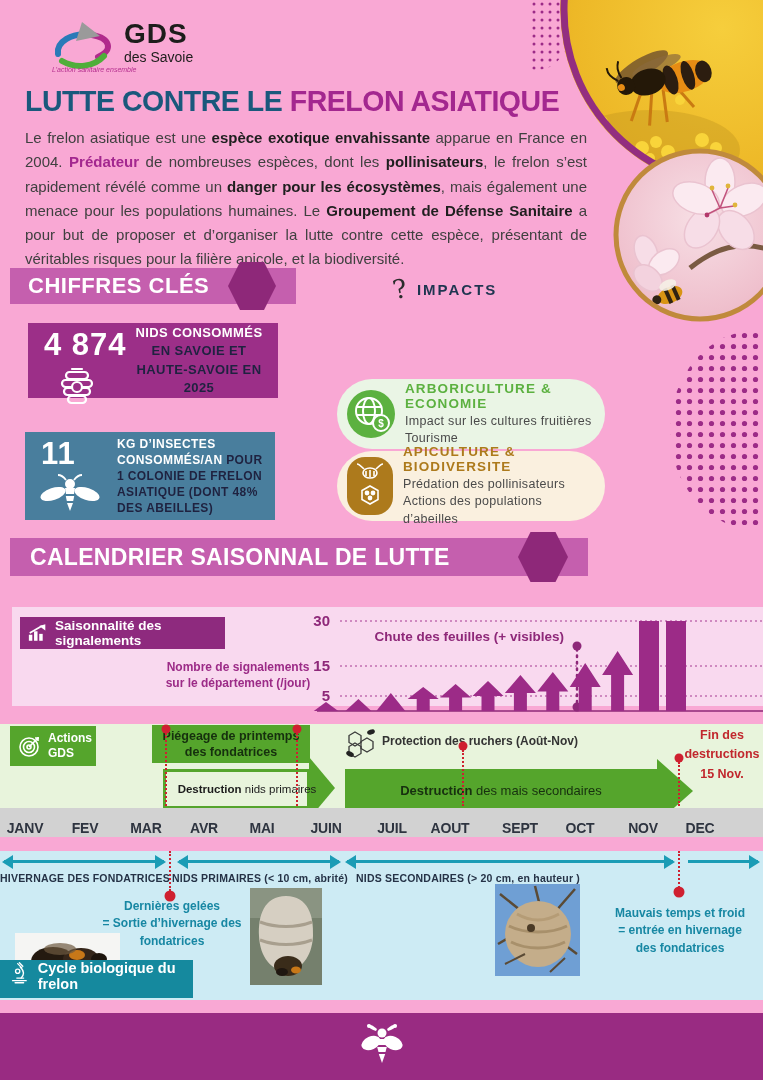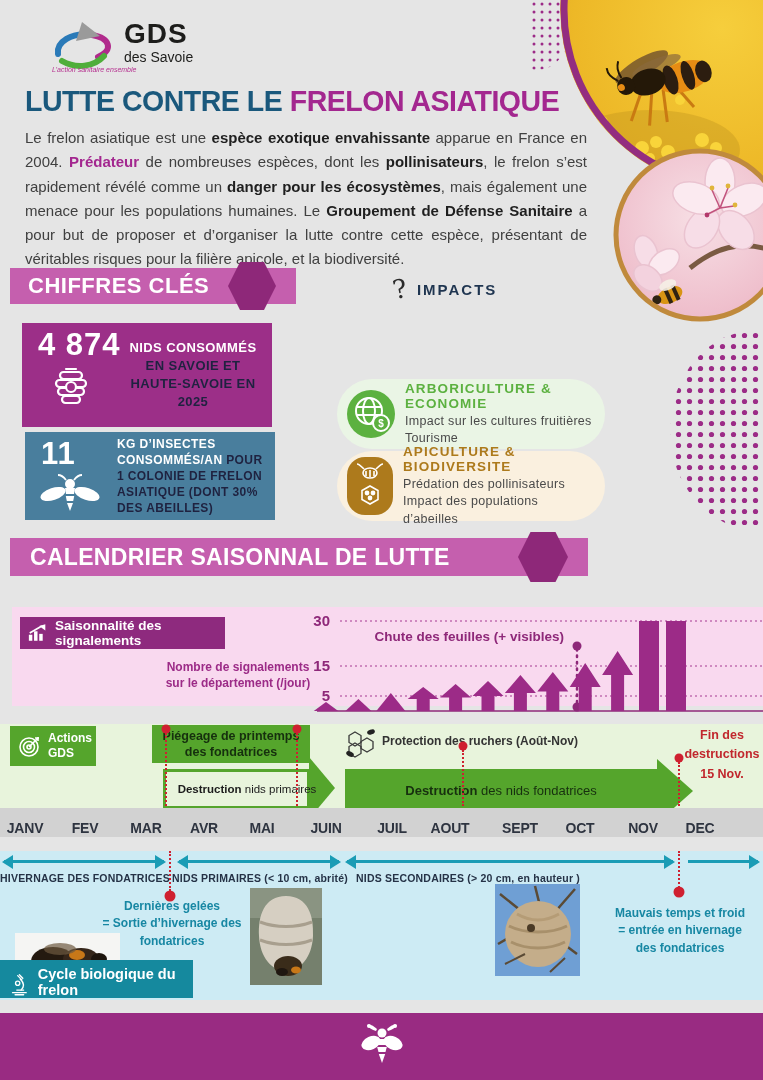--- a/index.html
+++ b/index.html
@@ -1,16 +1,16 @@
 <!DOCTYPE html>
 <html><head>
 <meta charset="utf-8">
 <style>
   html,body{margin:0;padding:0;background:#ffffff;}
-  .page{position:relative;width:763px;height:1080px;background:#e5e5e5;overflow:hidden;
+  .page{position:relative;width:763px;height:1080px;background:#f9a8d4;overflow:hidden;
         font-family:"Liberation Sans",sans-serif;color:#3b3b3b;}
   .abs{position:absolute;}
 
   
   .logo{left:52px;top:18px;width:220px;height:62px;}
   .logo-swoosh{position:absolute;left:0;top:2px;}
   .logo-text{position:absolute;left:72px;top:2px;line-height:1;}
   .logo-gds{font-size:28px;font-weight:800;color:#1d1d1b;letter-spacing:1px;}
   .logo-sub{font-size:14px;color:#1d1d1b;margin-top:2px;}
   .logo-tag{position:absolute;left:0;top:48px;font-size:7px;font-style:italic;color:#b5308f;white-space:nowrap;}
@@ -31,21 +31,21 @@
 
   
   .bar{background:#c55fae;color:#fff;font-weight:bold;display:flex;align-items:center;}
   .hex{position:absolute;background:#8e2879;clip-path:polygon(25% 0,75% 0,100% 50%,75% 100%,25% 100%,0 50%);}
   .chiffres-bar{left:10px;top:268px;width:268px;height:36px;font-size:22px;padding-left:18px;letter-spacing:.5px;}
   .chiffres-hex{left:228px;top:262px;width:48px;height:48px;}
   .cal-bar{left:10px;top:538px;width:558px;height:38px;font-size:23px;padding-left:20px;letter-spacing:.3px;}
   .cal-hex{left:518px;top:532px;width:50px;height:50px;}
 
   
-  .stat1{left:22px;top:323px;width:250px;height:104px;background:#9c2f88;}
+  .stat1{left:28px;top:323px;width:250px;height:75px;background:#9c2f88;}
   .stat2{left:25px;top:432px;width:250px;height:88px;background:#497e9d;}
   .stat-num{position:absolute;left:16px;top:4px;font-size:31px;font-weight:800;color:#fff;letter-spacing:1px;}
   .stat-icon{position:absolute;left:26px;top:42px;}
   .stat2 .stat-icon{left:14px;top:40px;}
   .stat-text{position:absolute;right:10px;top:0;height:100%;display:flex;flex-direction:column;justify-content:center;
              font-weight:bold;letter-spacing:.4px;line-height:1.4;}
   .stat1 .stat-text{left:102px;font-size:13px;text-align:center;}
   .stat2 .stat-text{left:92px;font-size:12px;text-align:left;line-height:1.35;}
   .st-white{color:#fff;}
   .st-dark{color:#1f2240;}
@@ -107,21 +107,21 @@
   .tarrow{position:absolute;top:9px;height:3px;background:#1a9cb5;}
   .ah{position:absolute;top:-5.5px;width:0;height:0;border-top:7px solid transparent;border-bottom:7px solid transparent;}
   .ah-l{left:-2px;border-right:11px solid #1a9cb5;}
   .ah-r{right:-2px;border-left:11px solid #1a9cb5;}
   .phase-label{position:absolute;top:21px;transform:translateX(-50%);font-size:10.5px;font-weight:800;
                color:#253246;white-space:nowrap;letter-spacing:.2px;}
   .note{position:absolute;font-size:12px;font-weight:bold;color:#1787a3;text-align:center;line-height:1.45;}
   .note1{left:92px;top:47px;width:160px;}
   .note2{left:600px;top:54px;width:160px;}
   .cycle-box{position:absolute;left:0;top:109px;width:193px;height:38px;background:#15899e;color:#fff;
-             display:flex;align-items:flex-end;gap:9px;padding-left:10px;box-sizing:border-box;
+             display:flex;align-items:flex-start;gap:9px;padding-left:10px;box-sizing:border-box;
              font-size:14.5px;font-weight:bold;}
   .photo{position:absolute;overflow:hidden;}
 
   
   .rdash{position:absolute;width:0;border-left:2px dotted #cf2030;}
   .rdot{position:absolute;width:9px;height:9px;border-radius:50%;background:#cf2030;transform:translate(-50%,-50%);}
 
   
   .footer{left:0;top:1013px;width:763px;height:67px;background:#992b82;display:flex;align-items:center;justify-content:center;}
 </style>
@@ -285,21 +285,21 @@
         <ellipse cx="14" cy="22" rx="13" ry="6" transform="rotate(-18 14 22)"></ellipse>
         <ellipse cx="48" cy="22" rx="13" ry="6" transform="rotate(18 48 22)"></ellipse>
         <circle cx="31" cy="12" r="5"></circle>
         <path d="M26,16 h10 l-1,6 h-8 z"></path>
           <path d="M26.8,24 h8.4 l-1,5 h-6.4 z"></path>
           <path d="M28,31 h6 l-3,8 z"></path>
         <path d="M27,8 C24,4 22,3 19,3 M35,8 C38,4 40,3 43,3" stroke="#fff" stroke-width="1.8" fill="none"></path>
       </g>
     </svg>
     <div class="stat-text">
-      <div><span class="st-white">KG D’INSECTES CONSOMMÉS/AN </span><span class="st-dark"> POUR 1 COLONIE DE FRELON ASIATIQUE (DONT 30% DES ABEILLES)</span></div>
+      <div><span class="st-white">KG D’INSECTES CONSOMMÉS/AN </span><span class="st-dark"> POUR 1 COLONIE DE FRELON ASIATIQUE (DONT 48% DES ABEILLES)</span></div>
     </div>
   </div>
 
   <div class="abs impacts-head">
     <span class="qmark">?</span>
     <span class="impacts-title">IMPACTS</span>
   </div>
 
 
   <div class="abs pill pill2">
@@ -331,21 +331,21 @@
           <path d="M20,26 l8,4.5 v9 l-8,4.5 l-8,-4.5 v-9 z"></path>
           <circle cx="17" cy="33" r="1.6" fill="#fff"></circle>
             <circle cx="23" cy="33" r="1.6" fill="#fff"></circle>
             <circle cx="20" cy="38" r="1.6" fill="#fff"></circle>
         </g>
       </svg>
     </div>
     <div class="pill-body">
       <div class="pill-title pt3">APICULTURE &amp; BIODIVERSITE</div>
       <div class="pill-line">Prédation des pollinisateurs</div>
-      <div class="pill-line">Impact des populations d’abeilles</div>
+      <div class="pill-line">Actions des populations d’abeilles</div>
     </div>
   </div>
 
   <div class="abs bar cal-bar">
     <span>CALENDRIER SAISONNAL DE LUTTE</span>
   </div>
   <div class="hex cal-hex"></div>
 
   <div class="abs chart-band">
     <div class="chart-label">
@@ -424,21 +424,21 @@
       <div>Fin des</div>
       <div>destructions</div>
       <div>15 Nov.</div>
     </div>
     <div class="garrow1"></div>
     <div class="ghead1"></div>
     <div class="g1text">
       <span><span class="bold">Destruction</span><span>  nids primaires</span></span>
     </div>
     <div class="garrow2">
-      <span><span class="bold">Destruction</span><span> des nids fondatrices</span></span>
+      <span><span class="bold">Destruction</span><span> des mais secondaires</span></span>
     </div>
     <div class="ghead2"></div>
   </div>
 
   <div class="rdot" style="left:166px;top:729px;"></div>
   <div class="rdash" style="left:165px;top:733px;height:73px;"></div>
   <div class="rdot" style="left:297px;top:729px;"></div>
   <div class="rdash" style="left:296px;top:733px;height:73px;"></div>
   <div class="rdot" style="left:463px;top:746px;"></div>
   <div class="rdash" style="left:462px;top:750px;height:56px;"></div>

